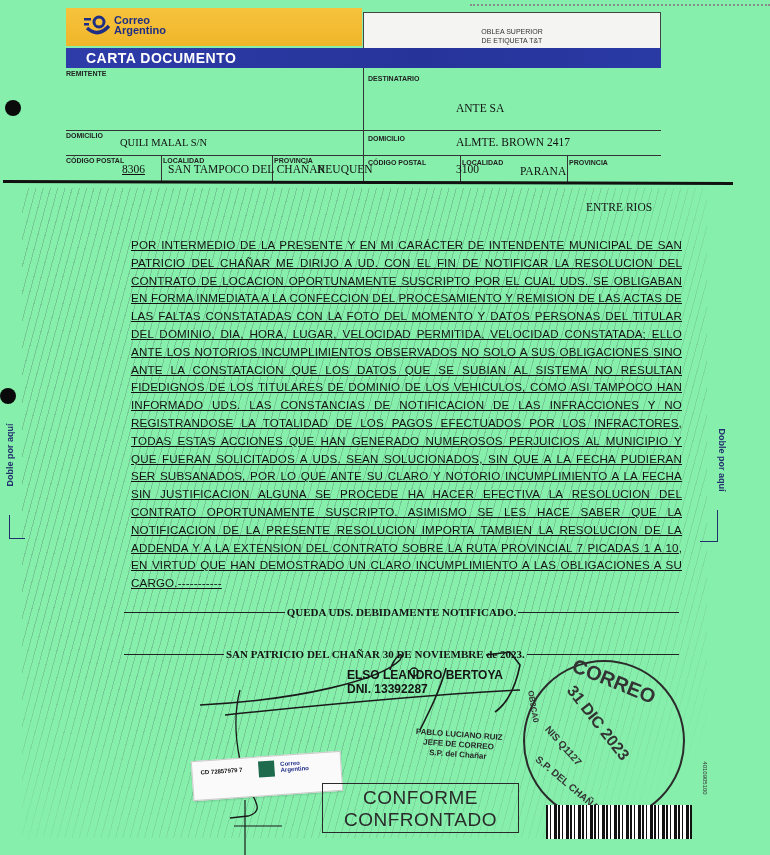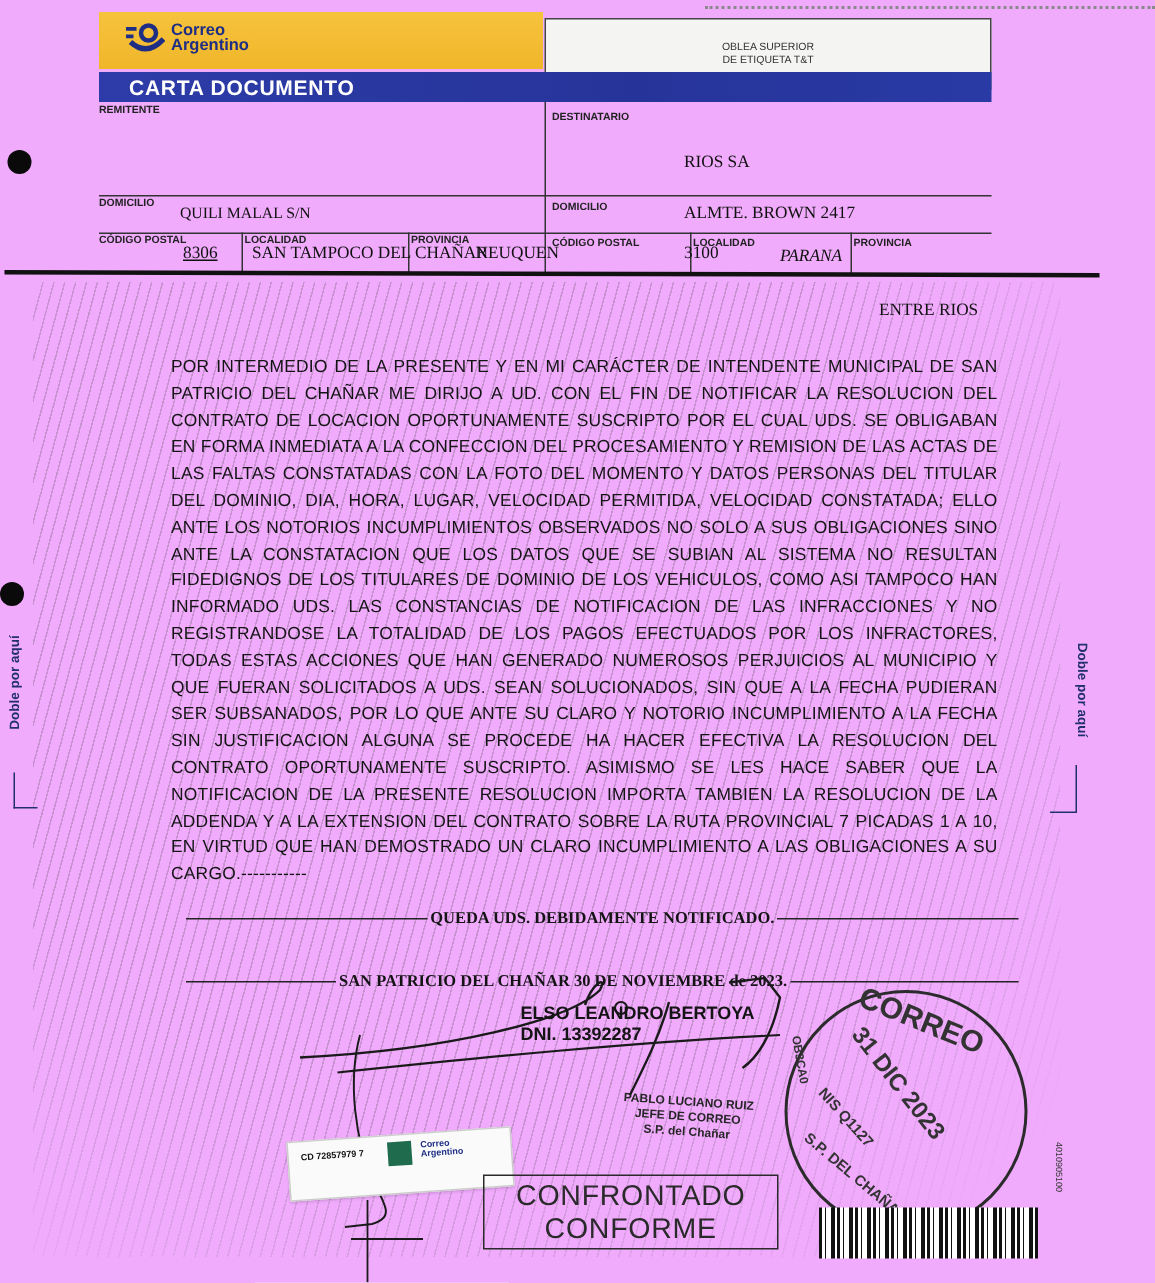--- a/index.html
+++ b/index.html
@@ -5,21 +5,21 @@
   * { box-sizing: border-box; margin: 0; padding: 0; }
   html, body { width: 770px; height: 855px; overflow: hidden; }
   body {
     position: relative;
     background: #eeeeed;
     font-family: "Liberation Serif", serif;
     color: #1a1a1a;
   }
   .page {
     position: absolute; left: 0; top: 0; width: 770px; height: 855px;
-    background: #f0abfc;
+    background: #86efac;
   }
   .dotted-top {
     position: absolute; left: 470px; top: 4px; width: 300px; height: 0;
     border-top: 2px dotted #8a8a8a;
   }
   
   .brand-bar {
     position: absolute; left: 66px; top: 8px; width: 296px; height: 38px;
     background: linear-gradient(#f6c33d, #f0b62a);
   }
@@ -80,23 +80,23 @@
     border-right: 1px solid #23306e; border-bottom: 1px solid #23306e;
   }
   
   .hatch {
     position: absolute; left: 22px; top: 188px; width: 685px; height: 650px;
     background: repeating-linear-gradient(105deg, rgba(0,0,0,0) 0px, rgba(0,0,0,0) 6px, rgba(60,60,60,0.22) 6px, rgba(60,60,60,0.22) 7px);
     -webkit-mask-image: radial-gradient(ellipse at 40% 35%, #000 55%, transparent 90%);
             mask-image: radial-gradient(ellipse at 40% 35%, #000 55%, transparent 90%);
   }
   .body-text {
-    position: absolute; left: 114px; top: 236px; width: 551px;
+    position: absolute; left: 131px; top: 236px; width: 551px;
     font-family: "Liberation Sans", sans-serif; font-size: 11.6px; line-height: 17.8px;
-    text-align: justify; color: #141414; letter-spacing: 0.15px;
+    text-align: justify; color: #141414; letter-spacing: 0.15px; text-decoration: underline;
   }
   .closing {
     position: absolute; left: 124px; width: 555px; text-align: center;
     font-family: "Liberation Serif", serif; font-weight: bold; font-size: 11px; color: #141414;
     display: flex; align-items: center; gap: 2px;
   }
   .closing .dash { flex: 1; height: 1px; background: #222; }
   .sig-name {
     position: absolute; left: 347px; top: 668px; font-family: Liberation Sans, sans-serif;
     font-weight: bold; font-size: 12px; line-height: 14px; color: #141414;
@@ -182,27 +182,27 @@
   <span class="lbl" style="left:66px;top:132px;">DOMICILIO</span>
   <span class="val" style="left:120px;top:137px;font-size:10.5px;">QUILI MALAL S/N</span>
   <span class="lbl" style="left:66px;top:157px;">CÓDIGO POSTAL</span>
   <span class="val" style="left:122px;top:163px;text-decoration:underline;">8306</span>
   <span class="lbl" style="left:163px;top:157px;">LOCALIDAD</span>
   <span class="val" style="left:168px;top:163px;">SAN TAMPOCO DEL CHAÑAR</span>
   <span class="lbl" style="left:274px;top:157px;">PROVINCIA</span>
   <span class="val" style="left:317px;top:163px;">NEUQUEN</span>
 
   <span class="lbl" style="left:368px;top:75px;">DESTINATARIO</span>
-  <span class="val" style="left:456px;top:102px;">RIOS SA</span>
+  <span class="val" style="left:456px;top:102px;">ANTE SA</span>
   <span class="lbl" style="left:368px;top:135px;">DOMICILIO</span>
   <span class="val" style="left:456px;top:136px;">ALMTE. BROWN 2417</span>
   <span class="lbl" style="left:368px;top:159px;">CÓDIGO POSTAL</span>
   <span class="val" style="left:456px;top:163px;">3100</span>
   <span class="lbl" style="left:462px;top:159px;">LOCALIDAD</span>
-  <span class="val" style="left:520px;top:165px;font-style:italic;">PARANA</span>
+  <span class="val" style="left:520px;top:165px;">PARANA</span>
   <span class="lbl" style="left:569px;top:159px;">PROVINCIA</span>
   <span class="val" style="left:586px;top:165px;margin-top:36px;">ENTRE RIOS</span>
 
   <div class="thick-rule"></div>
 
   <div class="hole" style="left:5px;top:100px;"></div>
   <div class="hole" style="left:0px;top:388px;"></div>
 
   <div class="hatch"></div>
 
@@ -257,20 +257,20 @@
   <div class="tt-label">
     <span class="tt-code">CD 72857979 7</span>
     <span class="tt-square"></span>
     <span class="tt-logo">
       <div>Correo</div>
       <div>Argentino</div>
     </span>
   </div>
 
   <div class="confrontado">
+    <div>CONFORME</div>
     <div>CONFRONTADO</div>
-    <div>CONFORME</div>
   </div>
 
   <div class="barcode"></div>
   <div class="side-code">4010905100</div>
 
 </div>
 
 </body></html>

